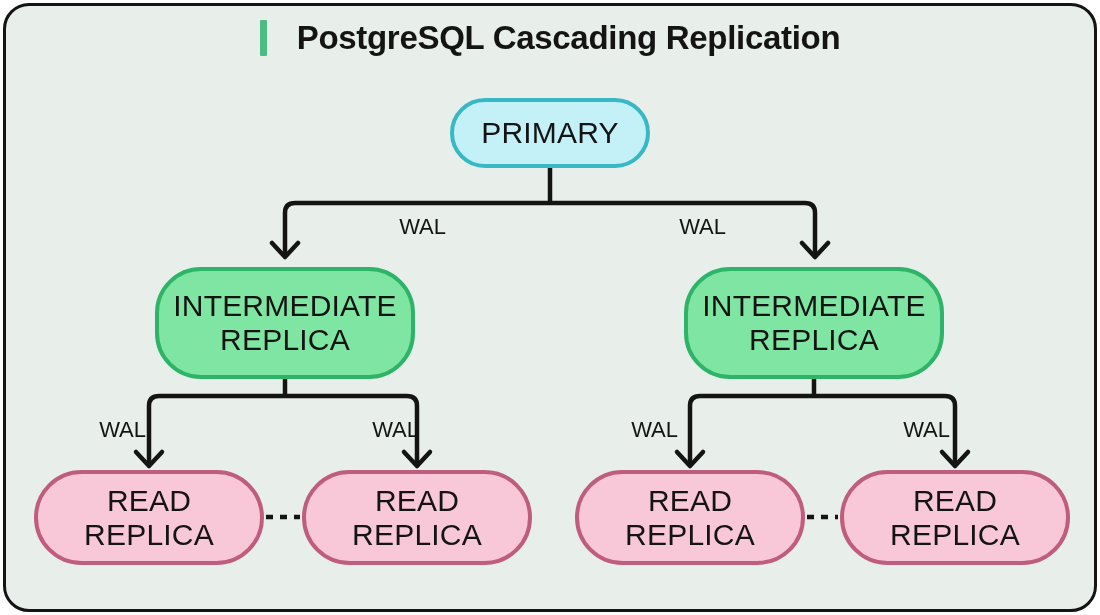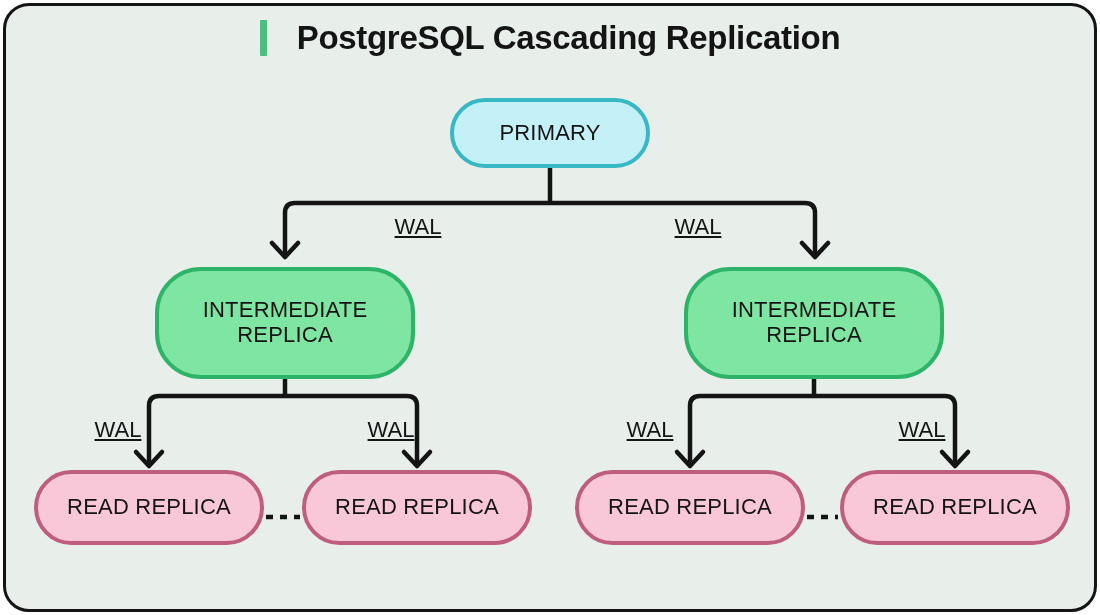--- a/index.html
+++ b/index.html
@@ -27,42 +27,42 @@
 
   .title-row{
     position:absolute;left:0;top:18px;width:100%;height:40px;
     display:flex;justify-content:center;align-items:center;gap:30px;
   }
   .accent-bar{width:7px;height:36px;background:var(--accent-green);border-radius:1px;}
   .title-text{font-size:33px;font-weight:700;letter-spacing:-0.3px;}
 
   .node{
     position:absolute;display:flex;align-items:center;justify-content:center;
-    text-align:center;font-size:22px;font-weight:500;letter-spacing:0.2px;
+    text-align:center;font-size:30px;font-weight:500;letter-spacing:0.2px;
     line-height:1.12;
   }
   .node-primary{
     left:450px;top:98px;width:200px;height:70px;border-radius:35px;
     background:var(--primary-fill);border:4.5px solid var(--primary-border);
   }
   .node-intermediate{
     top:267px;width:260px;height:112px;border-radius:46px;padding:0 16px;
     background:var(--intermediate-fill);border:4.5px solid var(--intermediate-border);
   }
   .pos-int-left{left:155px;}
   .pos-int-right{left:684px;}
   .node-replica{
-    top:470px;width:230px;height:75px;border-radius:48px;
+    top:470px;width:230px;height:95px;border-radius:48px;
     background:var(--replica-fill);border:4.5px solid var(--replica-border);
   }
   .pos-rr-1{left:34px;} .pos-rr-2{left:302px;} .pos-rr-3{left:575px;} .pos-rr-4{left:840px;}
 
   .wal{
-    position:absolute;width:56px;text-align:center;
-    font-size:22px;font-weight:500;text-decoration:underline;
+    position:absolute;width:56px;text-align:right;
+    font-size:22px;font-weight:500;
   }
   .wal-top-left{left:390px;top:214px;}
   .wal-top-right{left:670px;top:214px;}
   .wal-ll{left:90px;top:417px;}
   .wal-lr{left:363px;top:417px;}
   .wal-rl{left:622px;top:417px;}
   .wal-rr{left:894px;top:417px;}
 </style>
 </head>
 <body style="--bg-page: #ffffff; --bg-card: #e8efeb; --line: #141414; --text: #141414; --accent-green: #4bbd82; --primary-fill: #c4f1f7; --primary-border: #38b7c4; --intermediate-fill: #7fe5a2; --intermediate-border: #2eb468; --replica-fill: #f8c8d8; --replica-border: #bf5d7f;">

